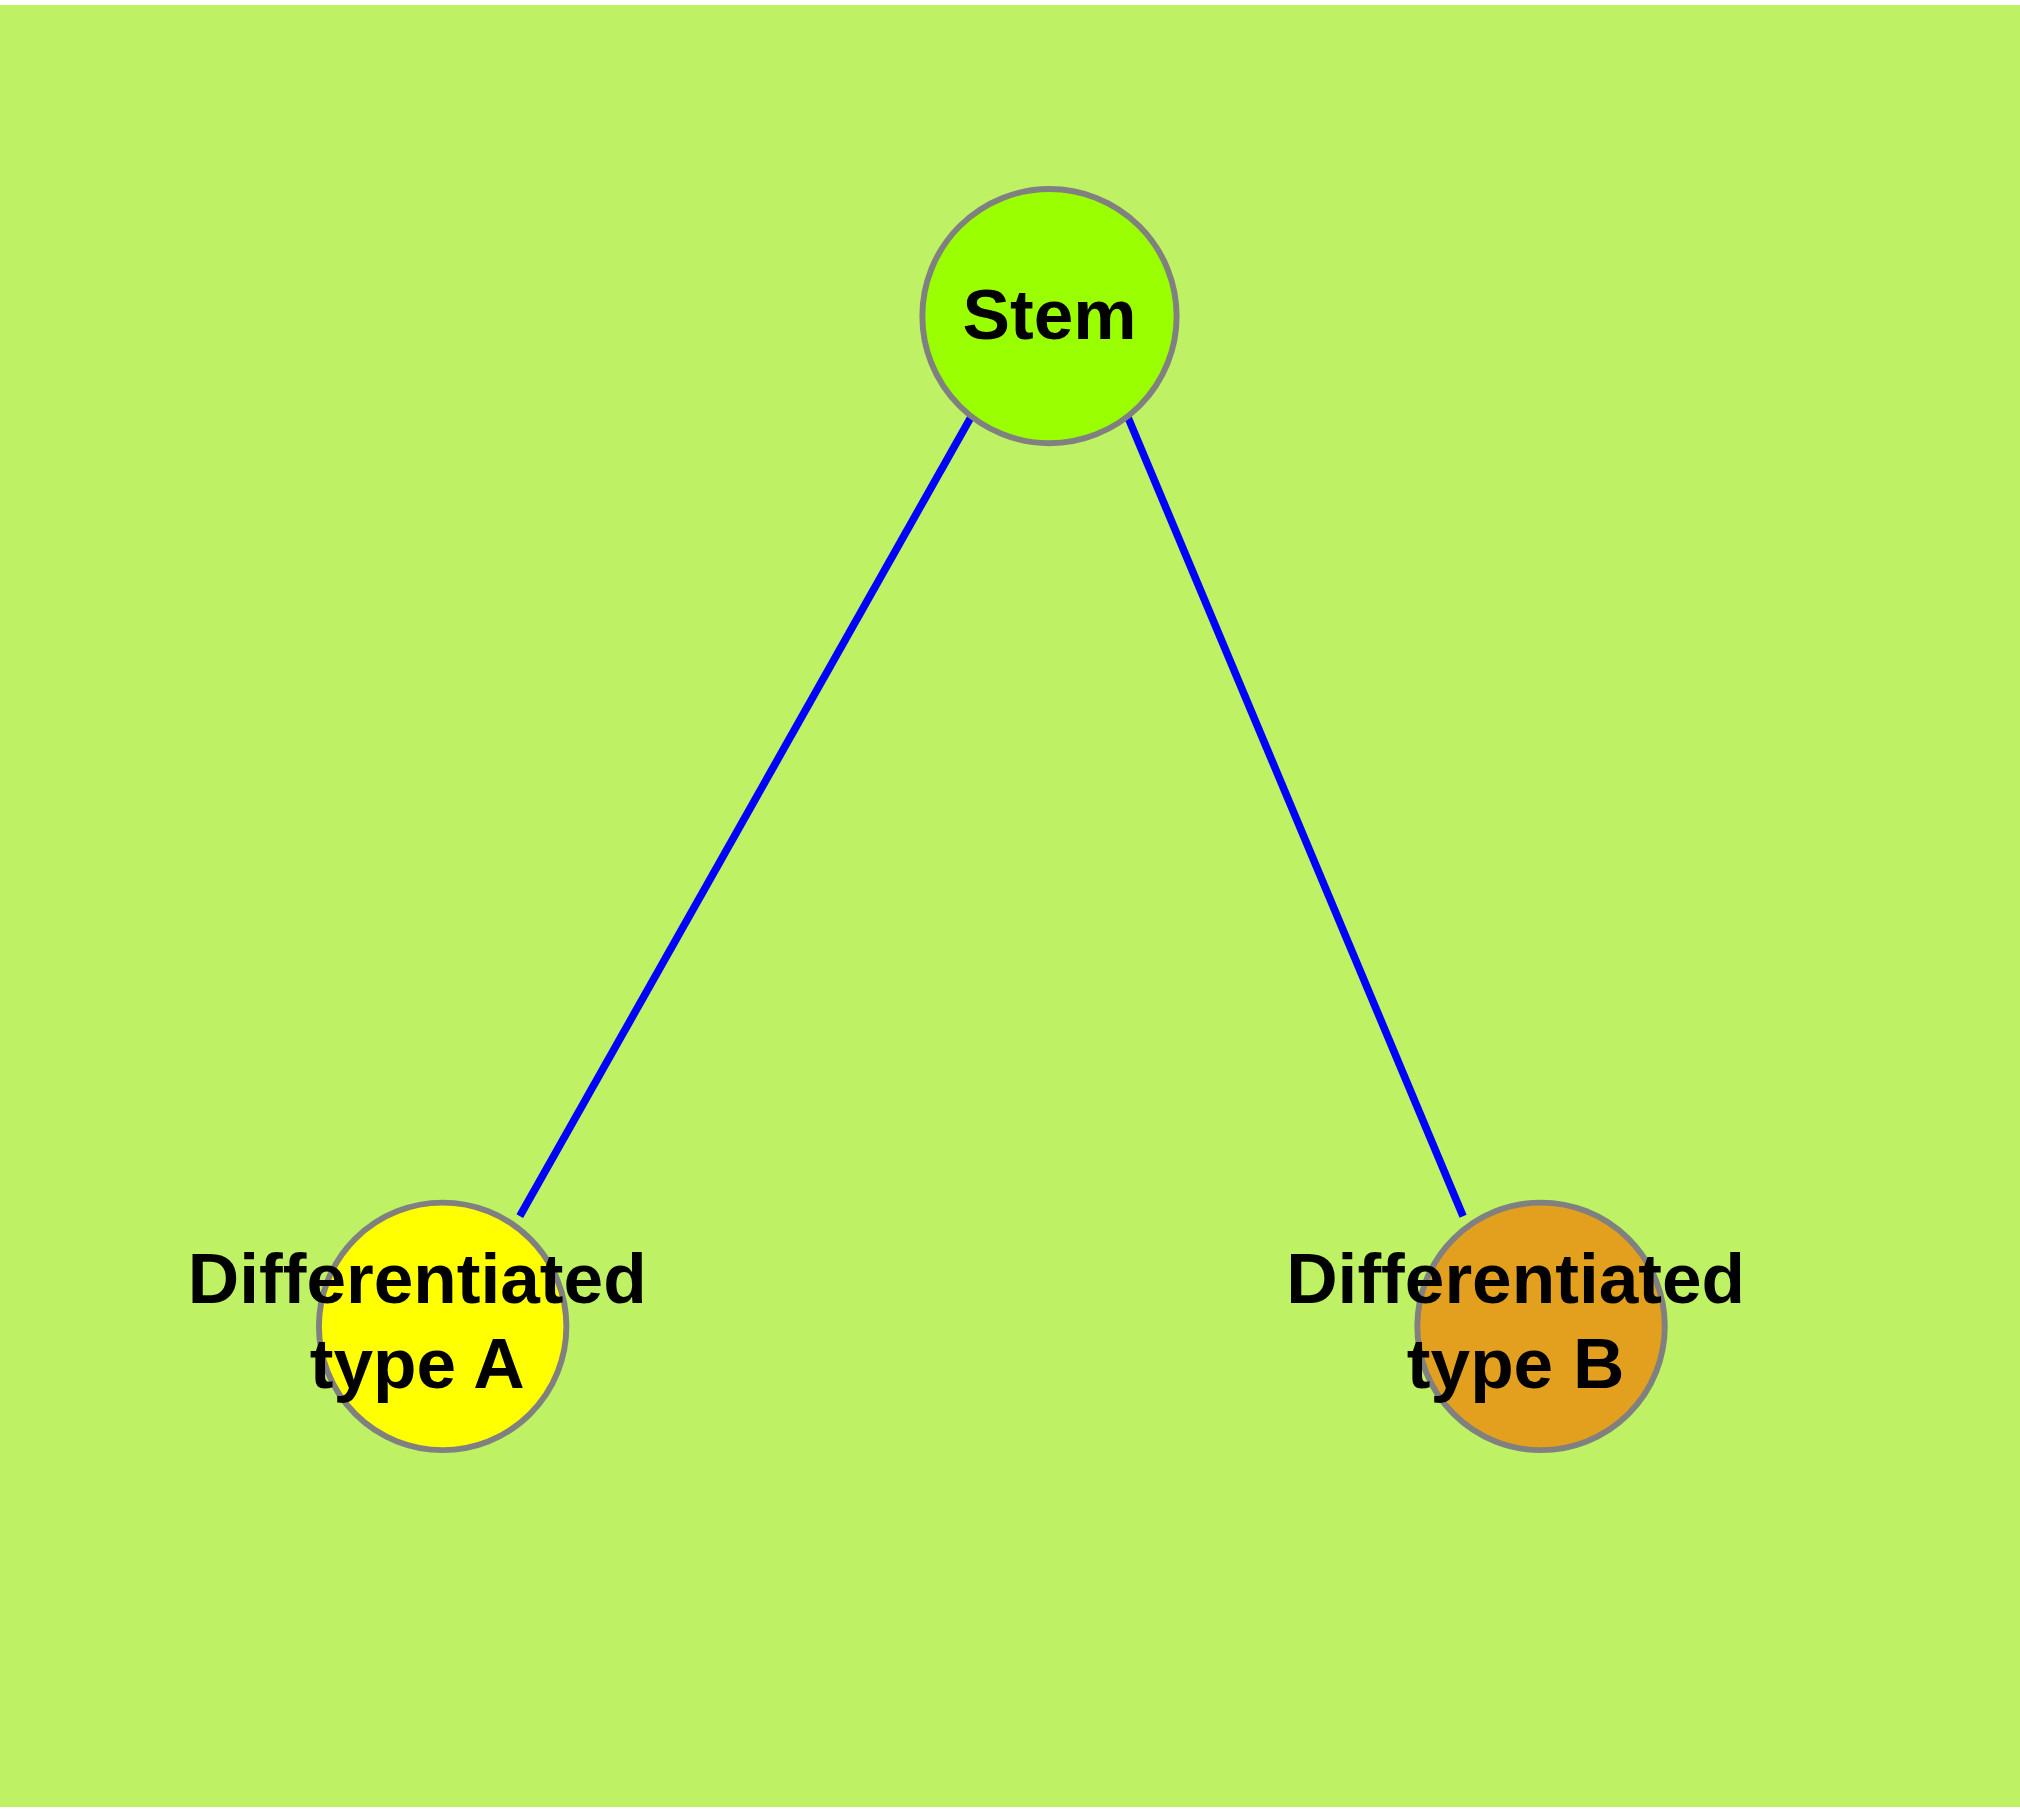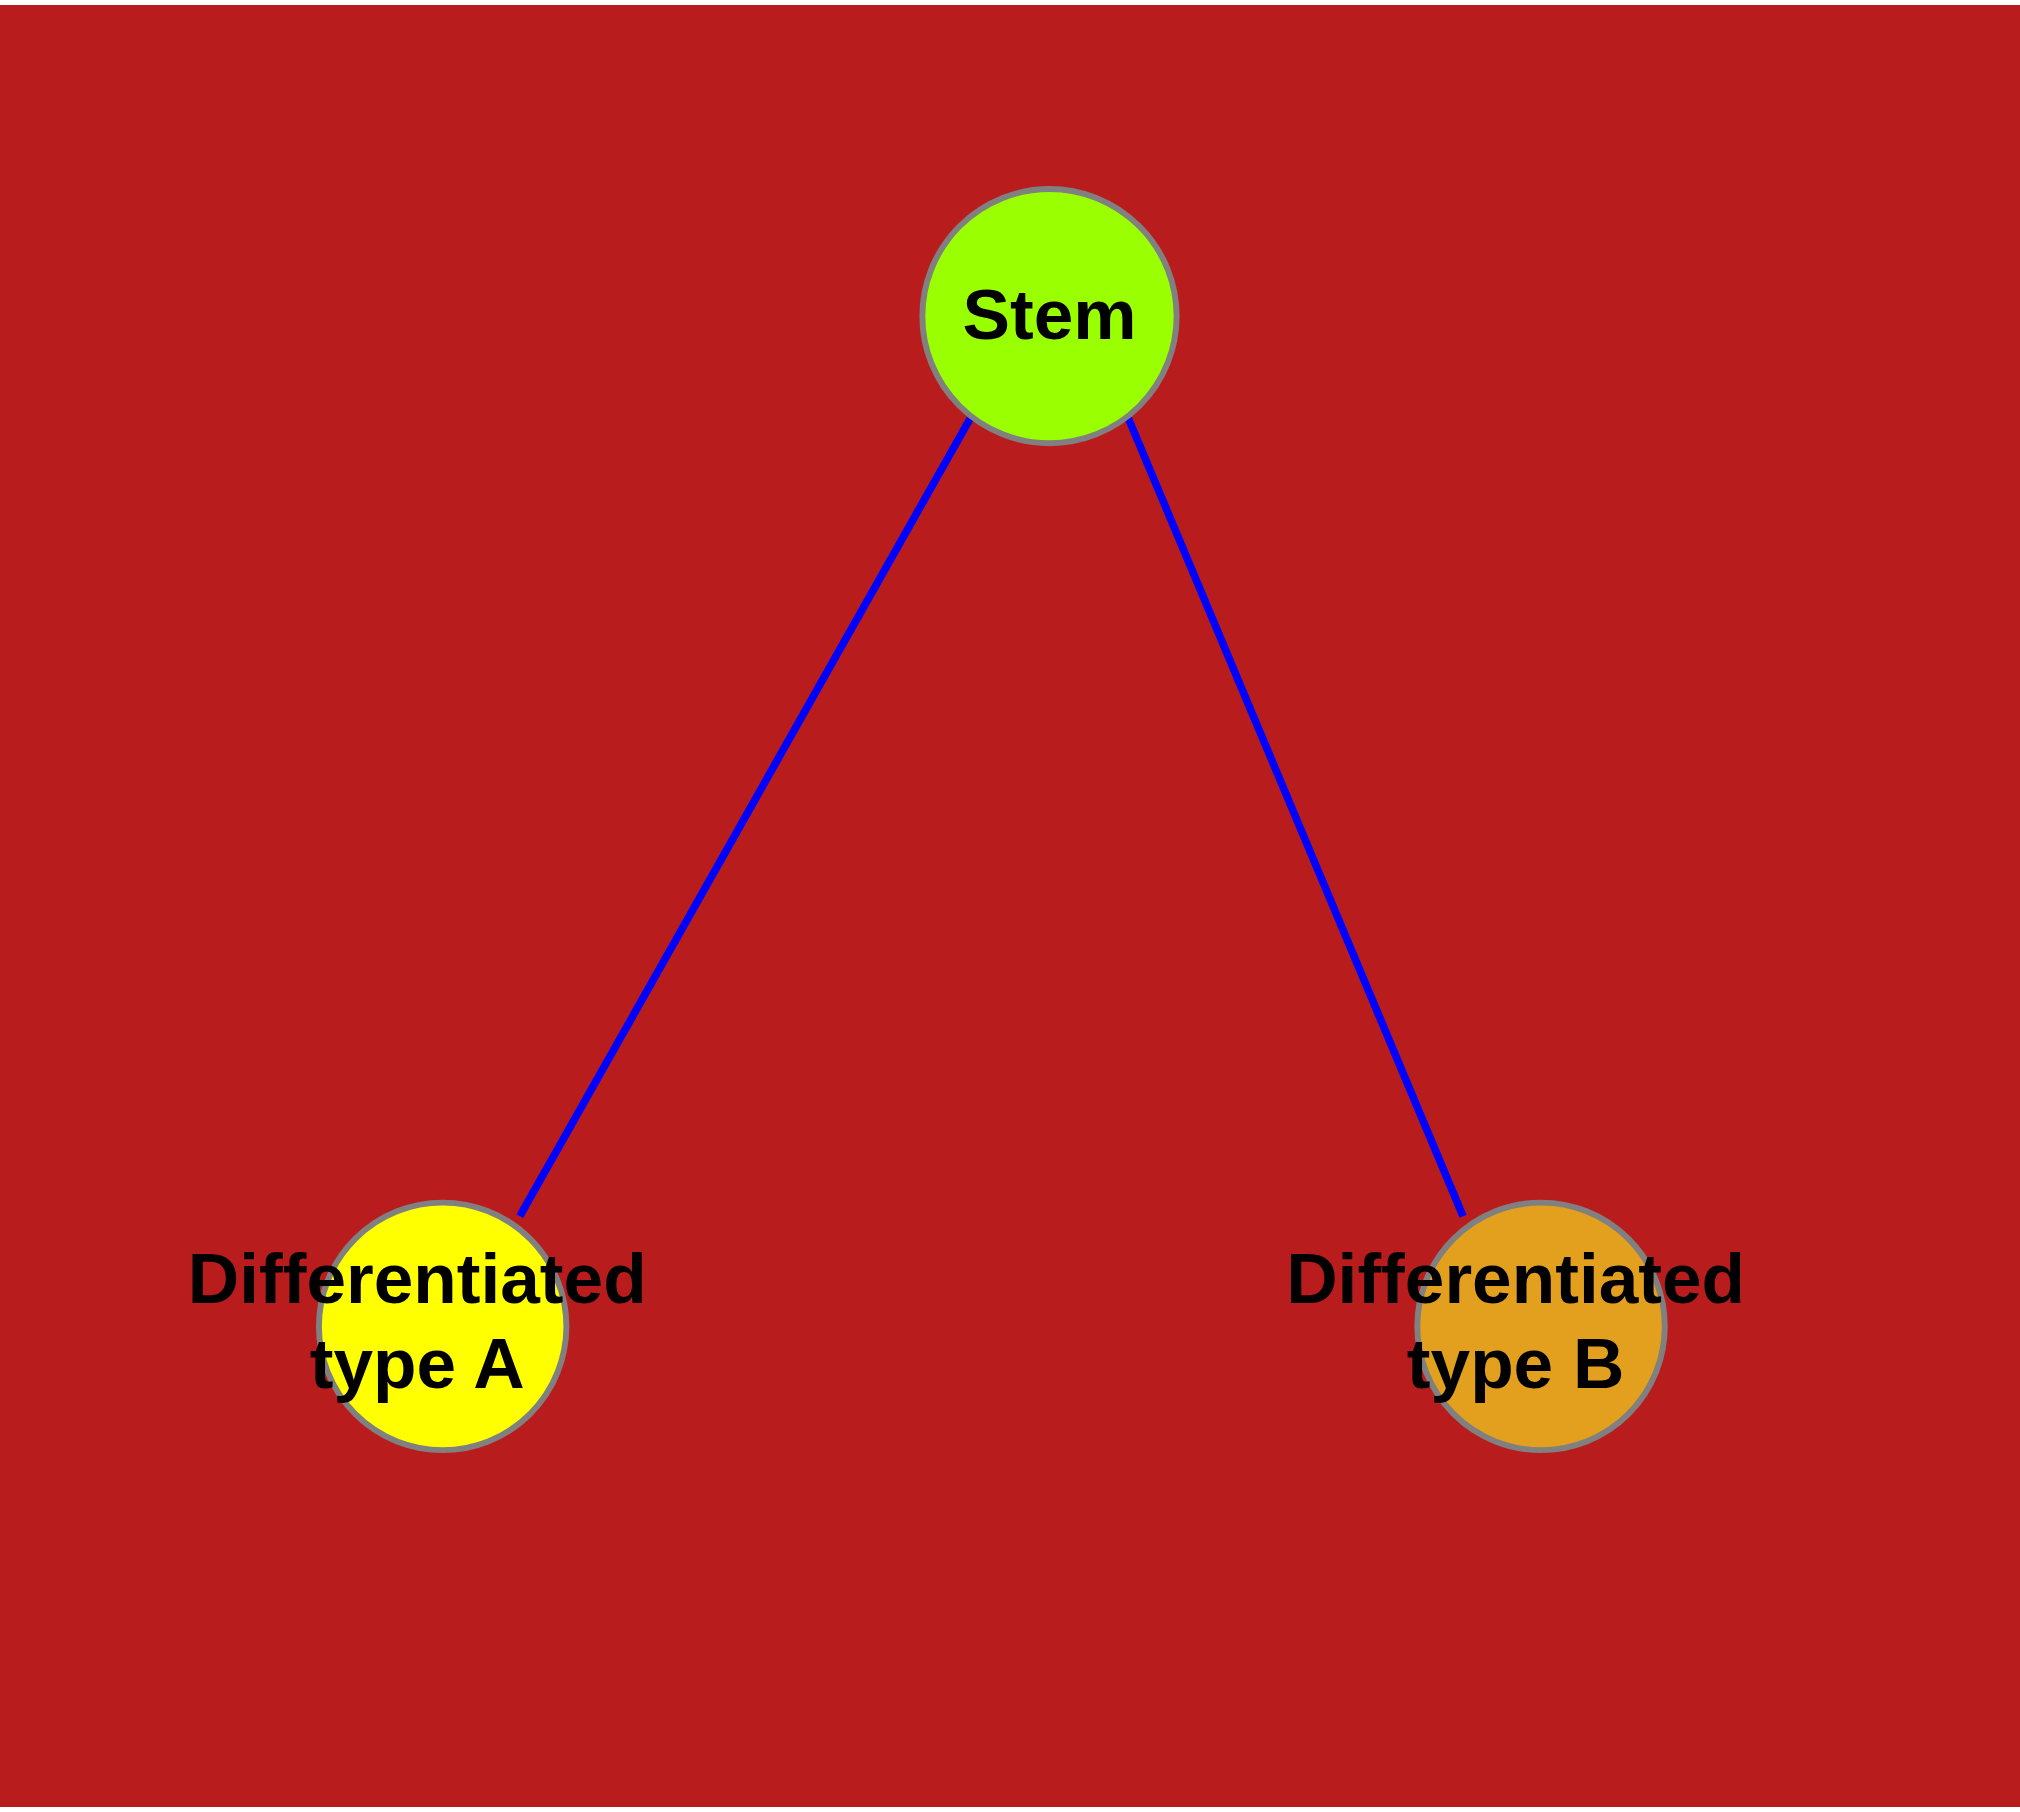--- a/index.html
+++ b/index.html
@@ -41,21 +41,21 @@
     dominant-baseline: middle;
   }
   .node-label.big { font-size: 84px; }
   .edge-line {
     stroke-linecap: butt;
   }
 </style>
 </head>
 <body>
 
-<div id="canvas" style="background: #b91c1c;">
+<div id="canvas" style="background: #bef264;">
 
   <div class="edge-strip top"></div>
 
   <svg id="graph" viewBox="0 0 2384 2138">
 
     <g>
       <line class="edge-line" x1="1146" y1="491" x2="613" y2="1435" stroke="#0000ff" stroke-width="9"></line>
       <line class="edge-line" x1="1330" y1="491" x2="1726" y2="1435" stroke="#0000ff" stroke-width="9"></line>
     </g>
 

